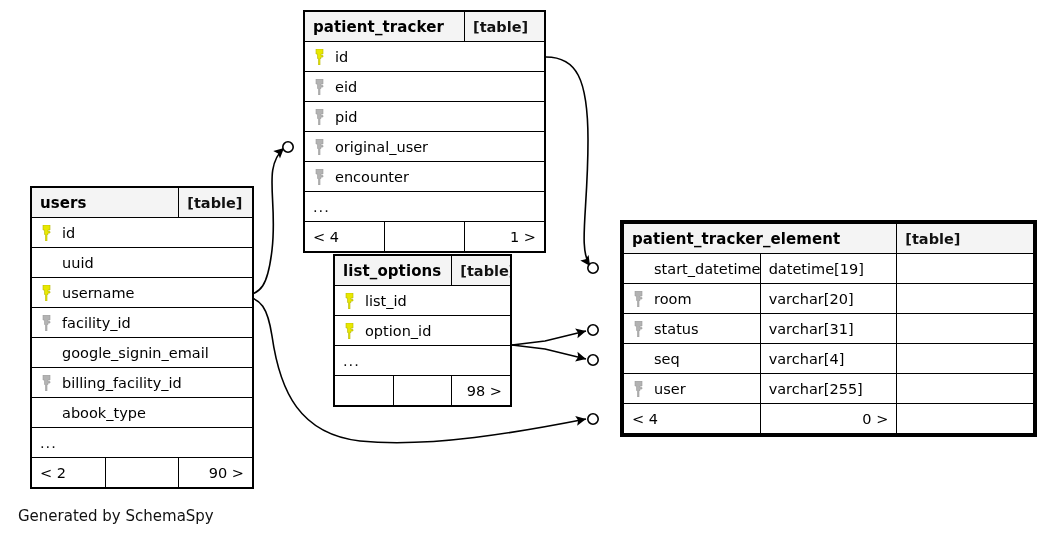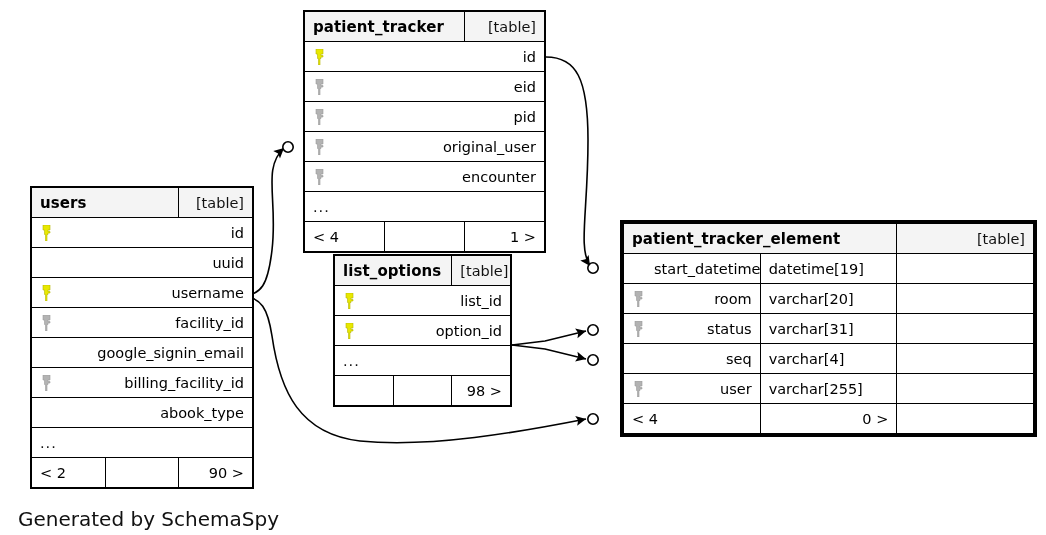--- a/index.html
+++ b/index.html
@@ -43,26 +43,26 @@
   .hdr td{
     background:#f4f4f4 !important;
     height:31px;
   }
   .hdr .tname{
     font-weight:bold;
     font-size:15px;
     letter-spacing:0.1px;
   }
   .hdr .ttag{
-    text-align:right;
-    font-weight:normal;
+    text-align:left;
+    font-weight:bold;
     font-size:14.5px;
     color:#111;
   }
-  .col-name{ position:relative; padding-left:30px !important;text-align:right; }
+  .col-name{ position:relative; padding-left:30px !important; }
   .col-name.nokey{ padding-left:30px !important; }
   .col-type{ font-size:14.5px; }
   .dots{ font-size:14.5px; letter-spacing:1px; color:#111; padding-left:8px !important;}
   .foot td{ height:26px; font-size:14.5px; }
   .foot .l{ text-align:left; }
   .foot .r{ text-align:right; }
 
   
   .key{
     position:absolute;
@@ -70,21 +70,21 @@
     transform:translateY(-50%);
     width:11px;height:16px;
     display:block;
   }
   .key svg{display:block;}
 
   .caption{
     position:absolute;
     left:18px;
     top:507px;
-    font-size:20px;
+    font-size:15px;
     color:#111;
   }
 </style>
 </head>
 <body>
 
 <div id="canvas">
 
   <svg class="edges" viewBox="0 0 1046 535">
     <defs>

